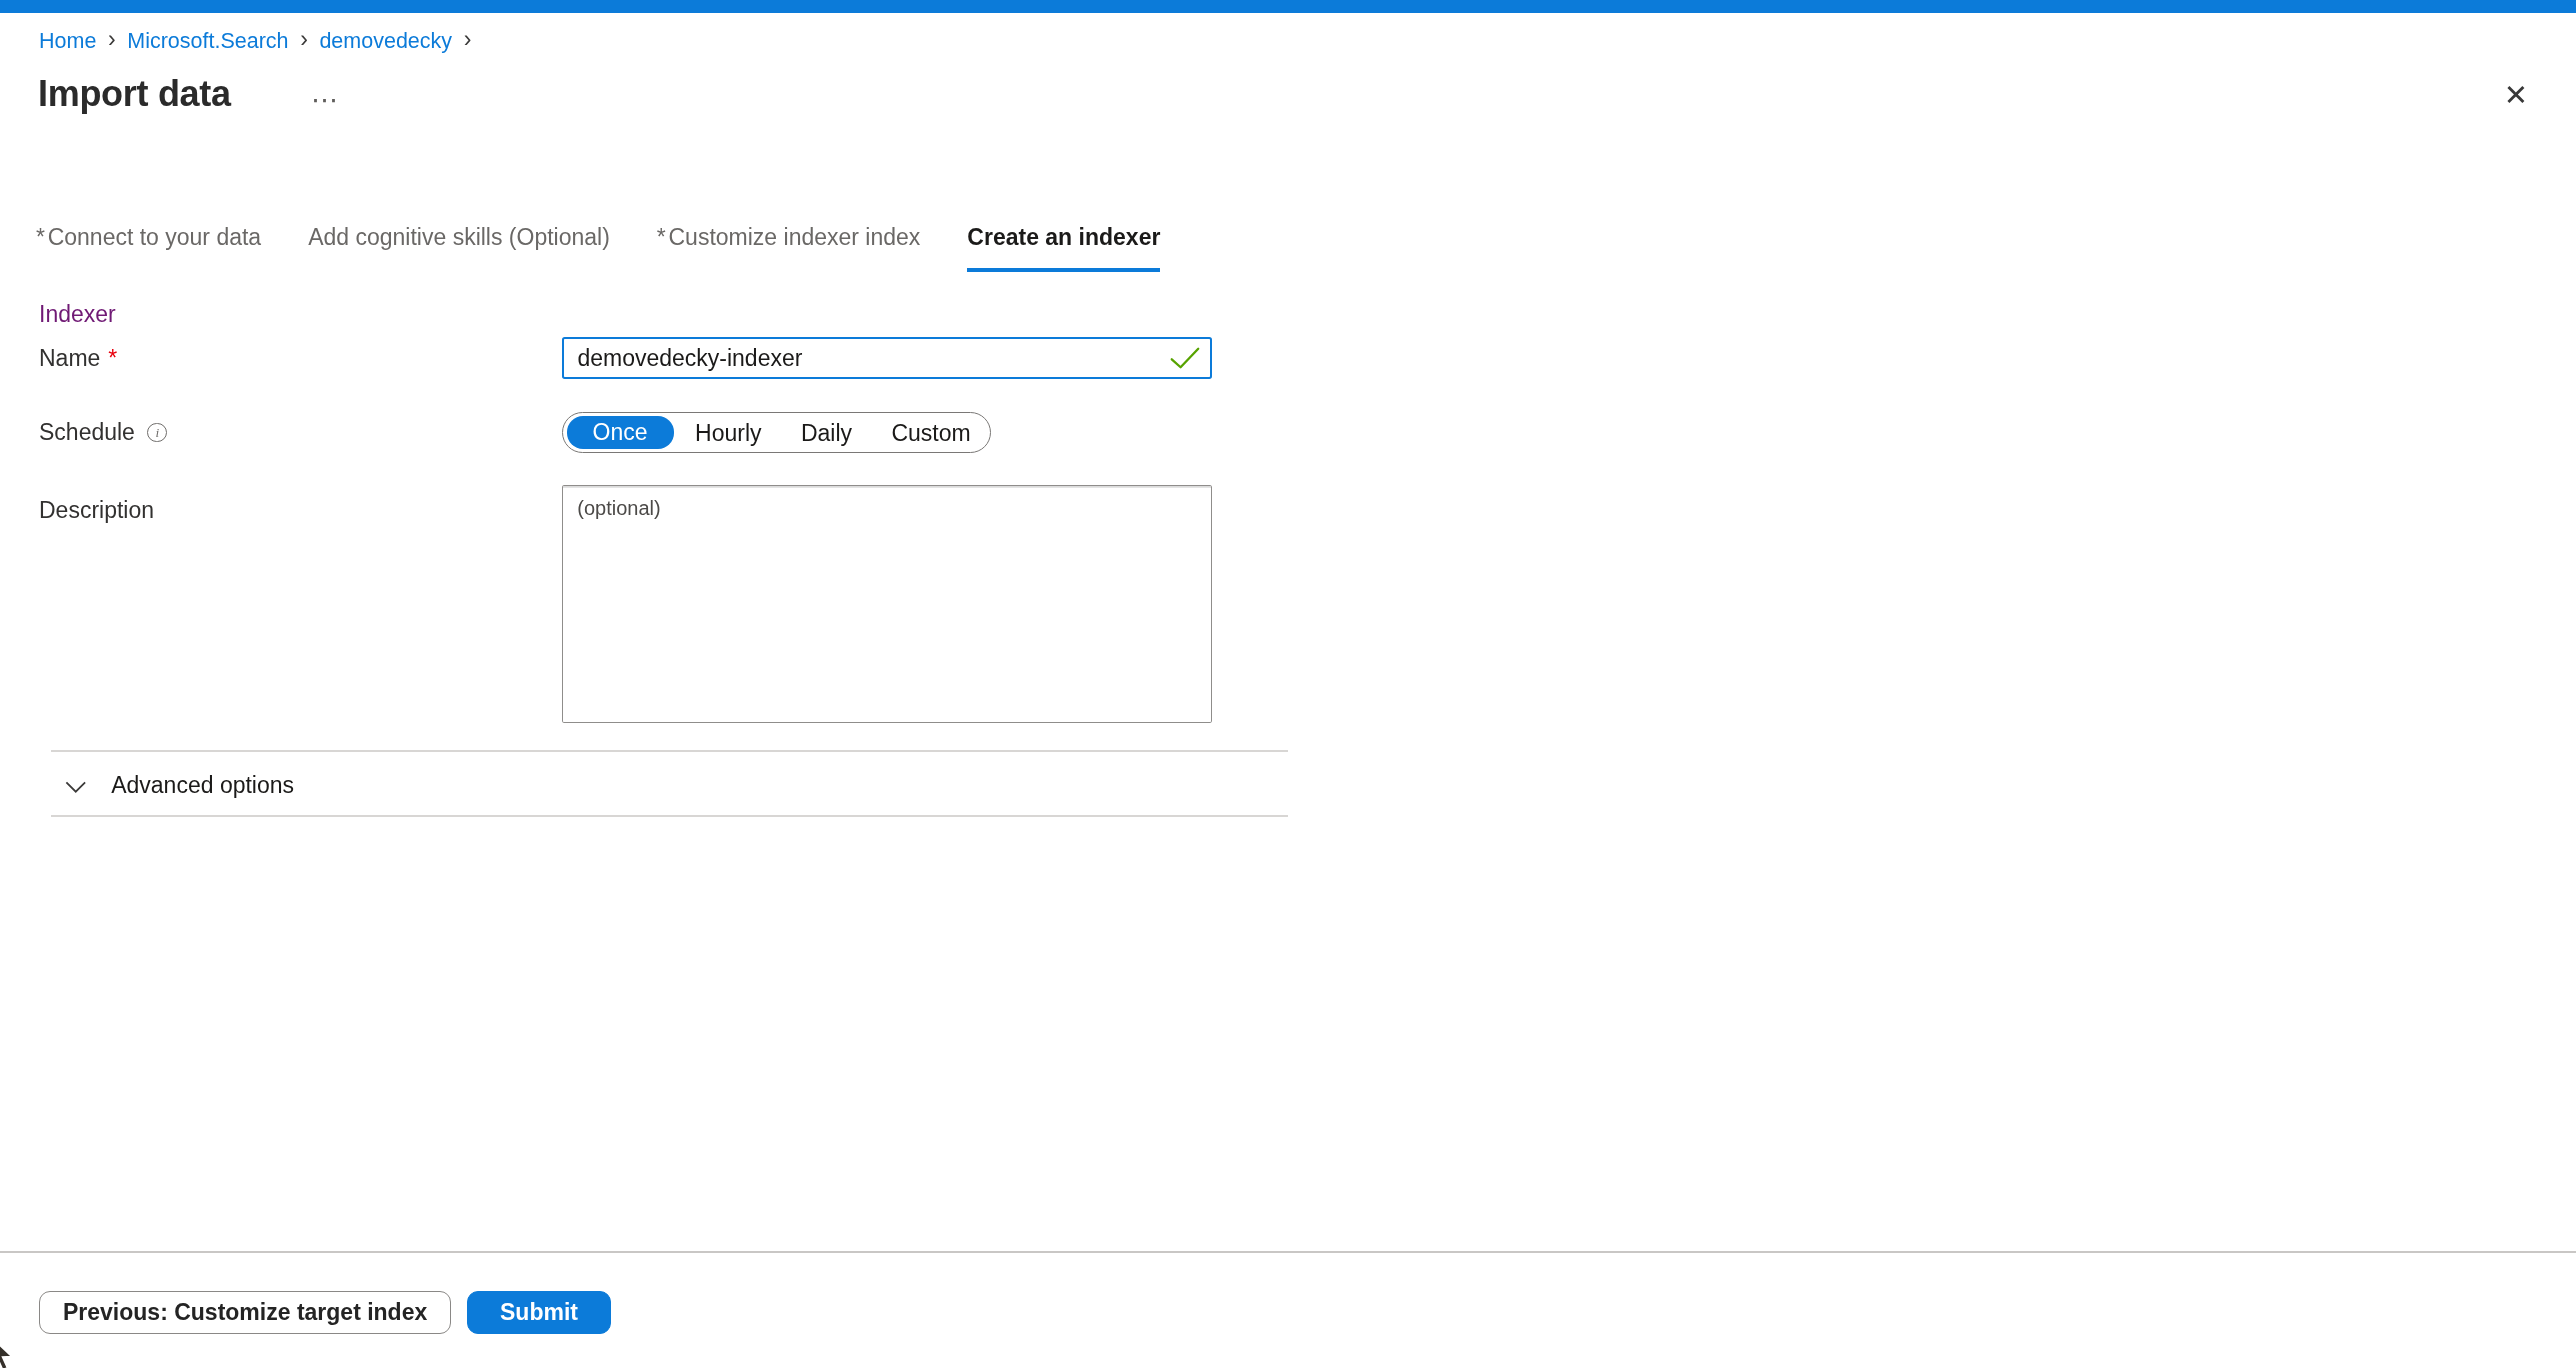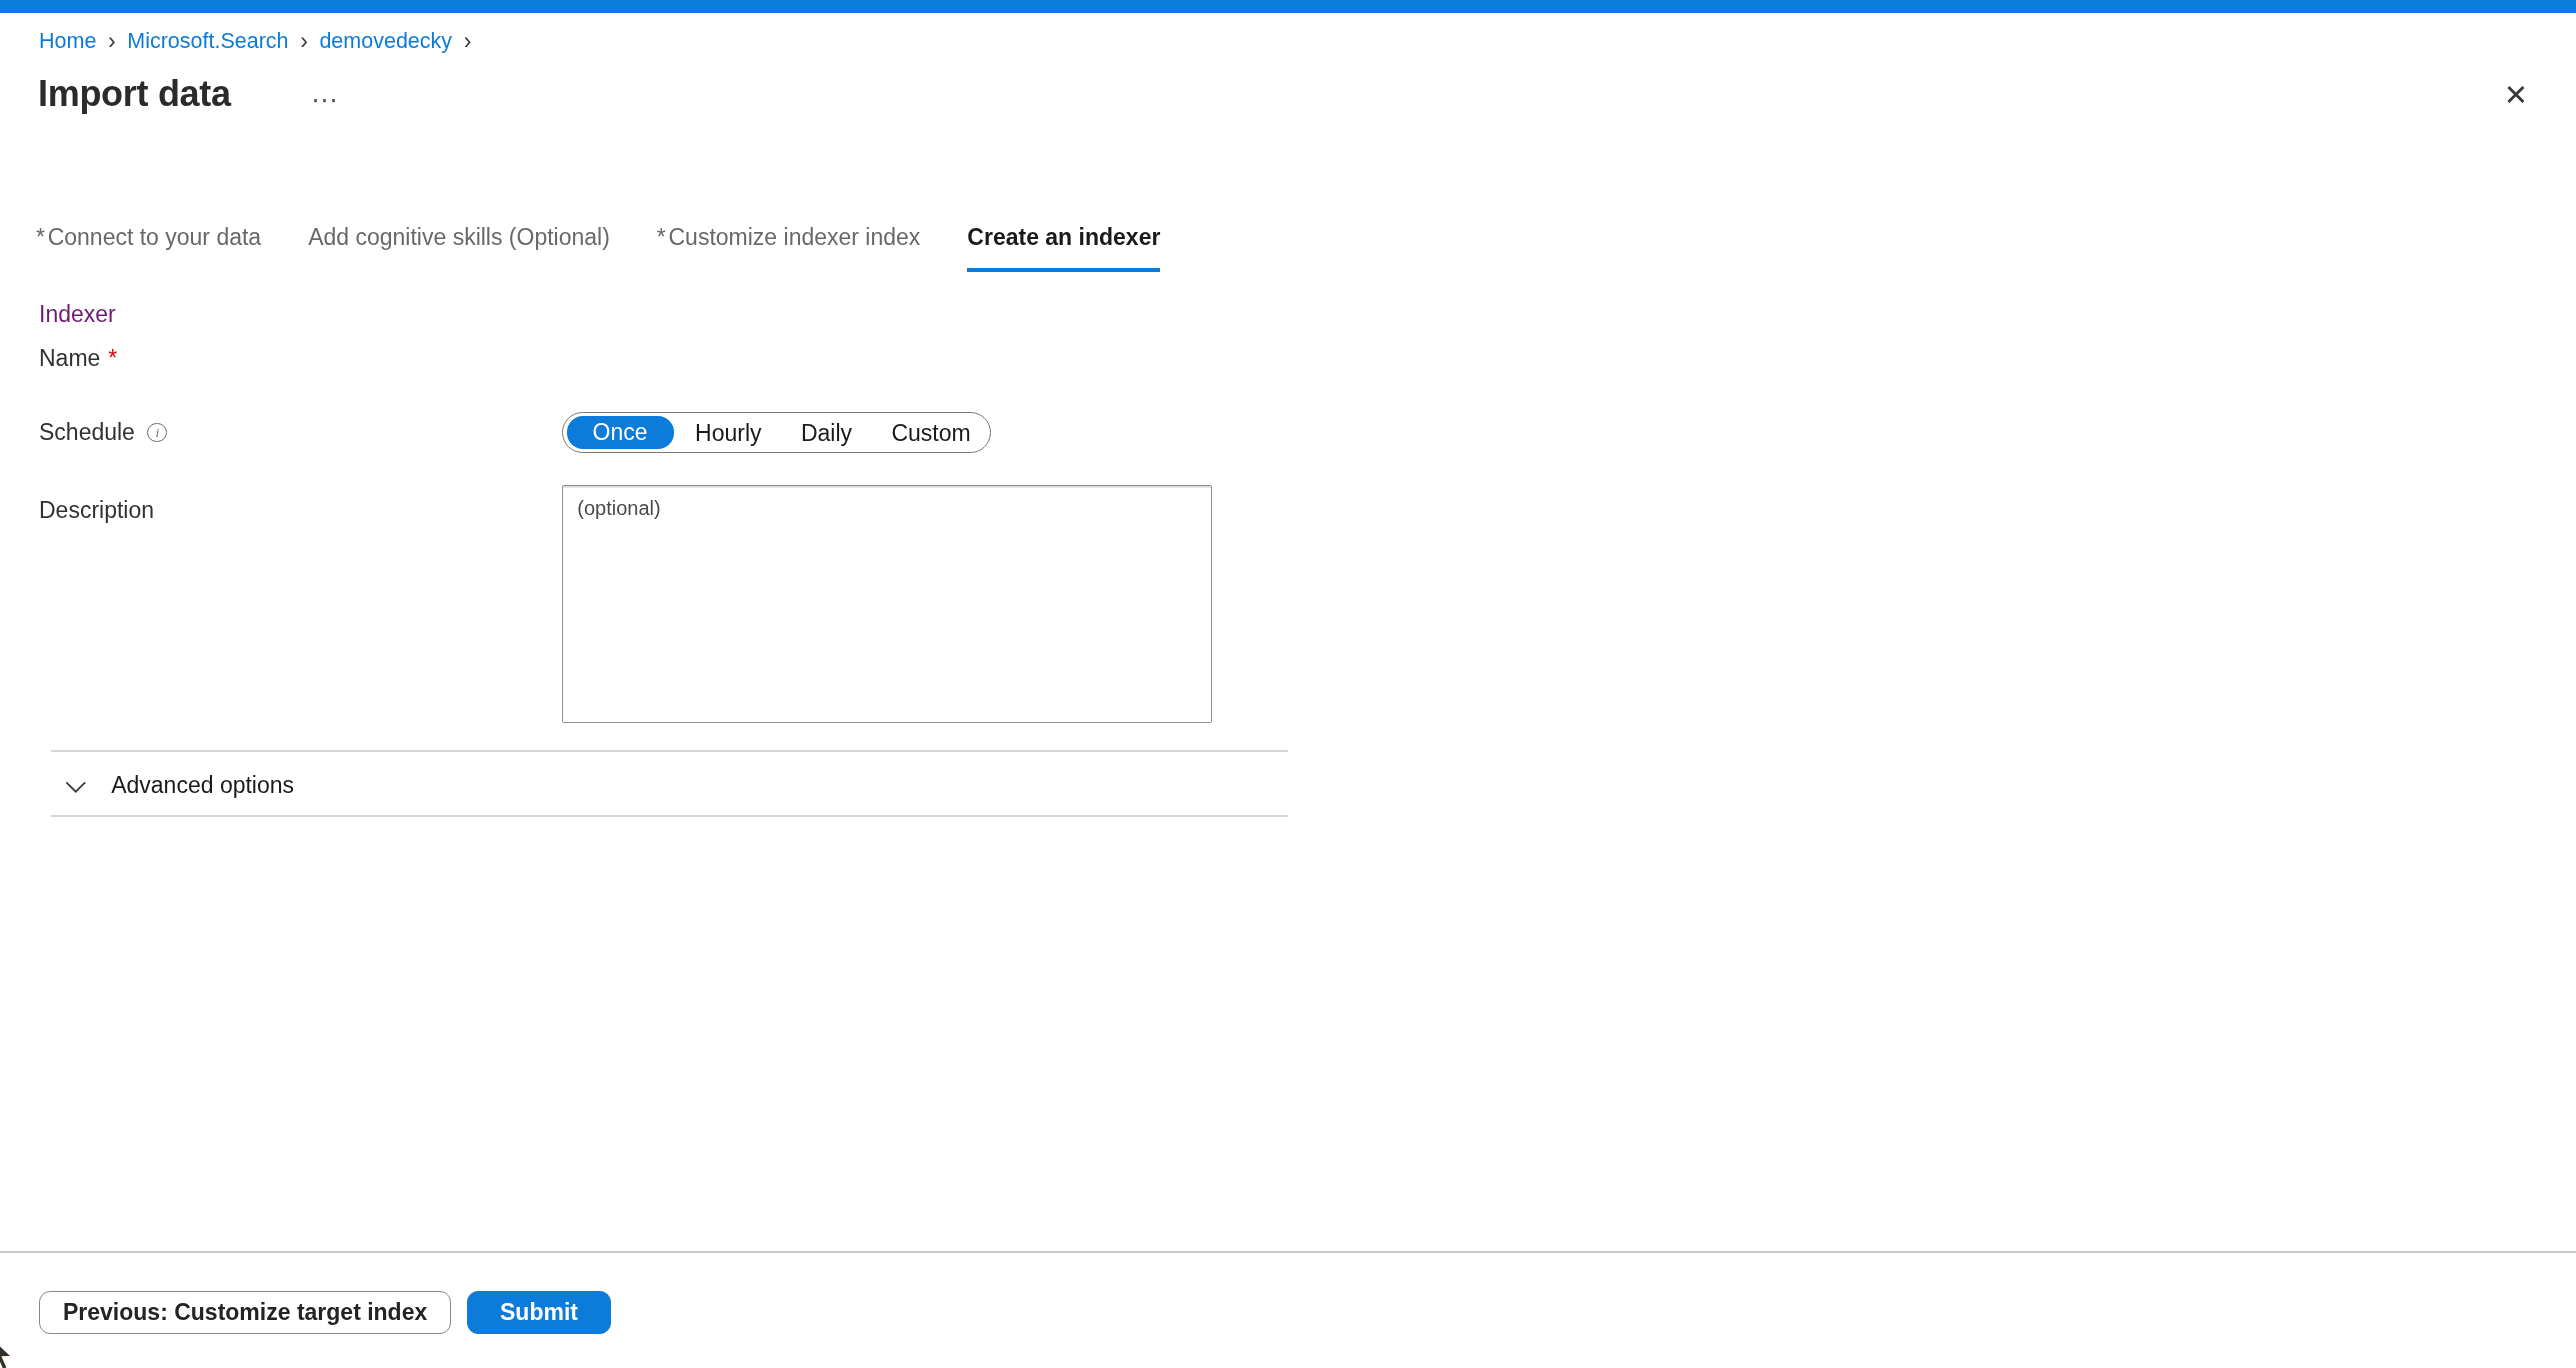--- a/index.html
+++ b/index.html
@@ -13,21 +13,21 @@
     --divider:#d8d6d4;
   }
   *{margin:0;padding:0;box-sizing:border-box;}
   html,body{width:2576px;height:1369px;background:#ffffff;overflow:hidden;
     font-family:"Liberation Sans",sans-serif;color:var(--text);}
   .page{position:relative;width:2576px;height:1369px;background:#fff;}
 
   .top-bar{position:absolute;left:0;top:0;width:2576px;height:12.5px;background:var(--accent);}
 
   
-  .breadcrumb{position:absolute;left:39px;top:29px;display:flex;align-items:center;font-size:21.5px;}
+  .breadcrumb{position:absolute;left:39px;top:29px;display:flex;font-size:21.5px;}
   .breadcrumb a{color:var(--link);text-decoration:none;cursor:pointer;}
   .crumb-sep{color:#3b3a39;font-size:23px;margin:0 11.6px;line-height:21.5px;}
 
   
   .page-title{position:absolute;left:38px;top:73px;font-size:36px;font-weight:700;color:#2b2b2b;letter-spacing:-0.3px;}
   .more-btn{position:absolute;left:311px;top:84px;font-size:27px;color:#5f5d5b;letter-spacing:2.7px;cursor:pointer;background:none;border:none;font-family:inherit;}
   .close-btn{position:absolute;right:48px;top:81px;font-size:29px;font-weight:400;color:#383838;background:none;border:none;cursor:pointer;line-height:29px;font-family:inherit;}
 
   
   .tabs{position:absolute;left:36px;top:224px;display:flex;column-gap:47px;justify-content:flex-end;}
@@ -108,20 +108,26 @@
       <span>Create an indexer</span>
     </div>
   </div>
 
   <div class="section-title">Indexer</div>
 
   <div class="field-label label-name">
     <span>Name</span>
     <span class="req">*</span>
   </div>
+  <div class="name-wrap">
+    <input class="name-input" type="text" value="demovedecky-indexer" style="">
+    <svg class="valid-check" width="30" height="24" viewBox="0 0 34 27">
+      <polyline points="2,15 12,24 32,3" fill="none" stroke="#57a300" stroke-width="2.6" stroke-linecap="round" stroke-linejoin="round"></polyline>
+    </svg>
+  </div>
 
   <div class="field-label label-schedule">
     <span>Schedule</span>
     <span class="info-icon">i</span>
   </div>
   <div class="schedule-pill">
     <span class="seg selected">Once</span>
     <span class="seg">Hourly</span>
     <span class="seg">Daily</span>
     <span class="seg">Custom</span>

